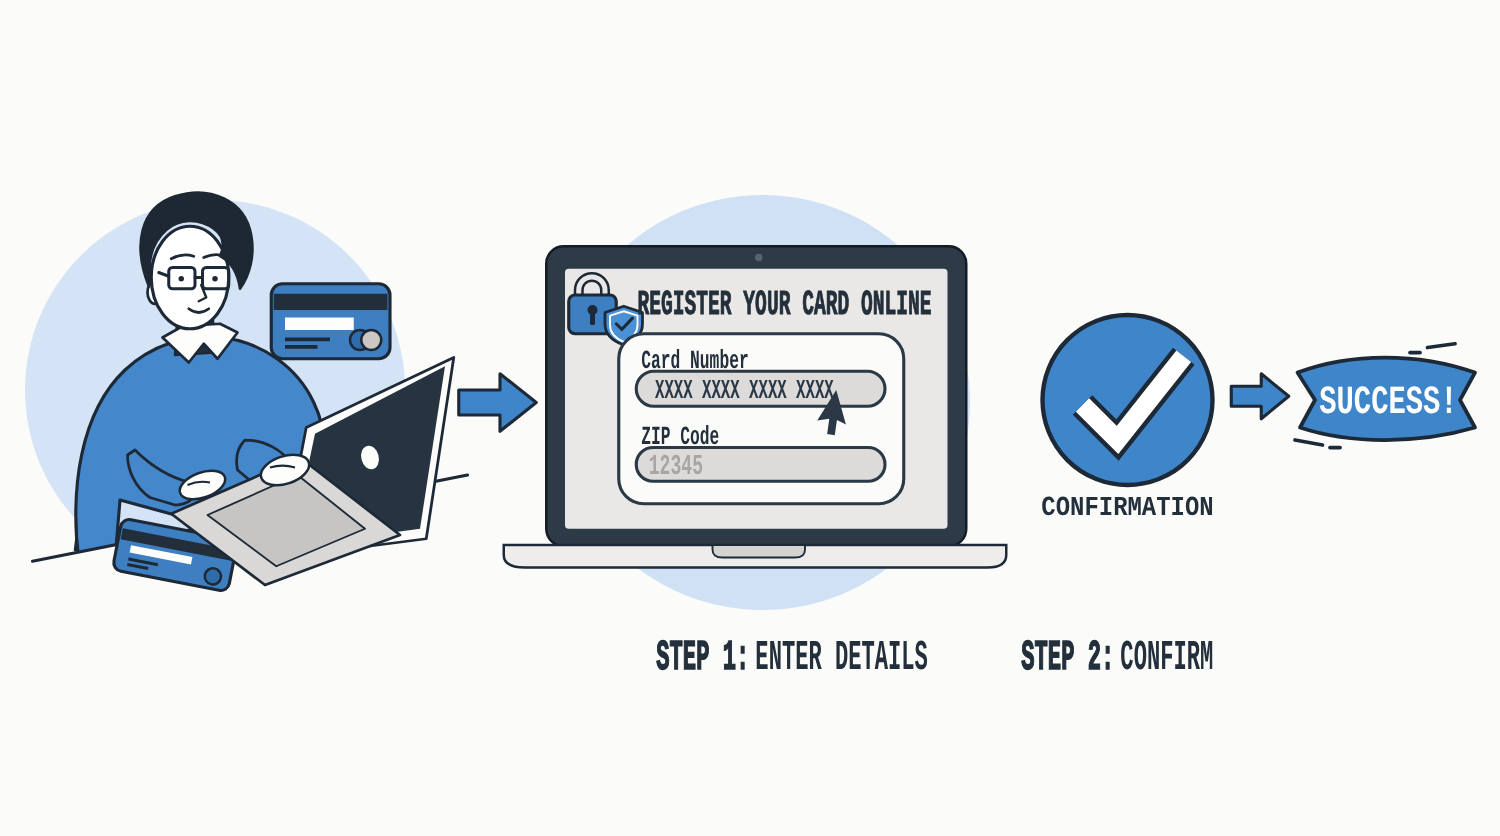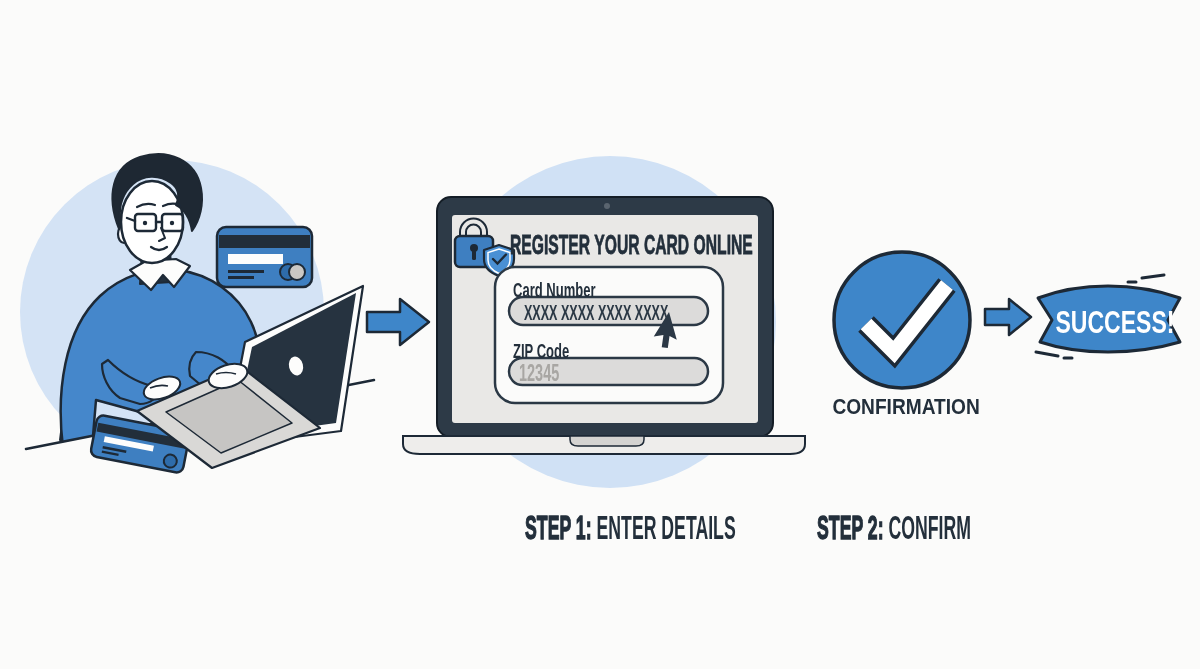--- a/index.html
+++ b/index.html
@@ -1,18 +1,18 @@
 <!DOCTYPE html>
 <html><head>
 <meta charset="utf-8">
 <style>
   html,body{margin:0;padding:0;background:#fbfbfa;}
   .canvas{
     position:relative;width:1200px;height:669px;overflow:hidden;
-    background:#fbfbfa;font-family:Liberation Sans, sans-serif;
+    background:#fbfbfa;font-family:Liberation Mono, monospace;
   }
   .canvas svg{position:absolute;left:0;top:0;}
   .txt{
     position:absolute;white-space:nowrap;color:#232f3b;font-weight:bold;
     line-height:1;transform-origin:left top;
   }
   .txt.centered{text-align:center;transform-origin:center top;}
   .title{left:510px;top:231px;font-size:28px;transform:scaleX(.56);-webkit-text-stroke:.8px #232f3b;}
   .label1{left:513px;top:279px;font-size:21px;transform:scaleX(.62);}
   .value1{left:524px;top:302px;font-size:22px;transform:scaleX(.57);color:#2b3845;}

